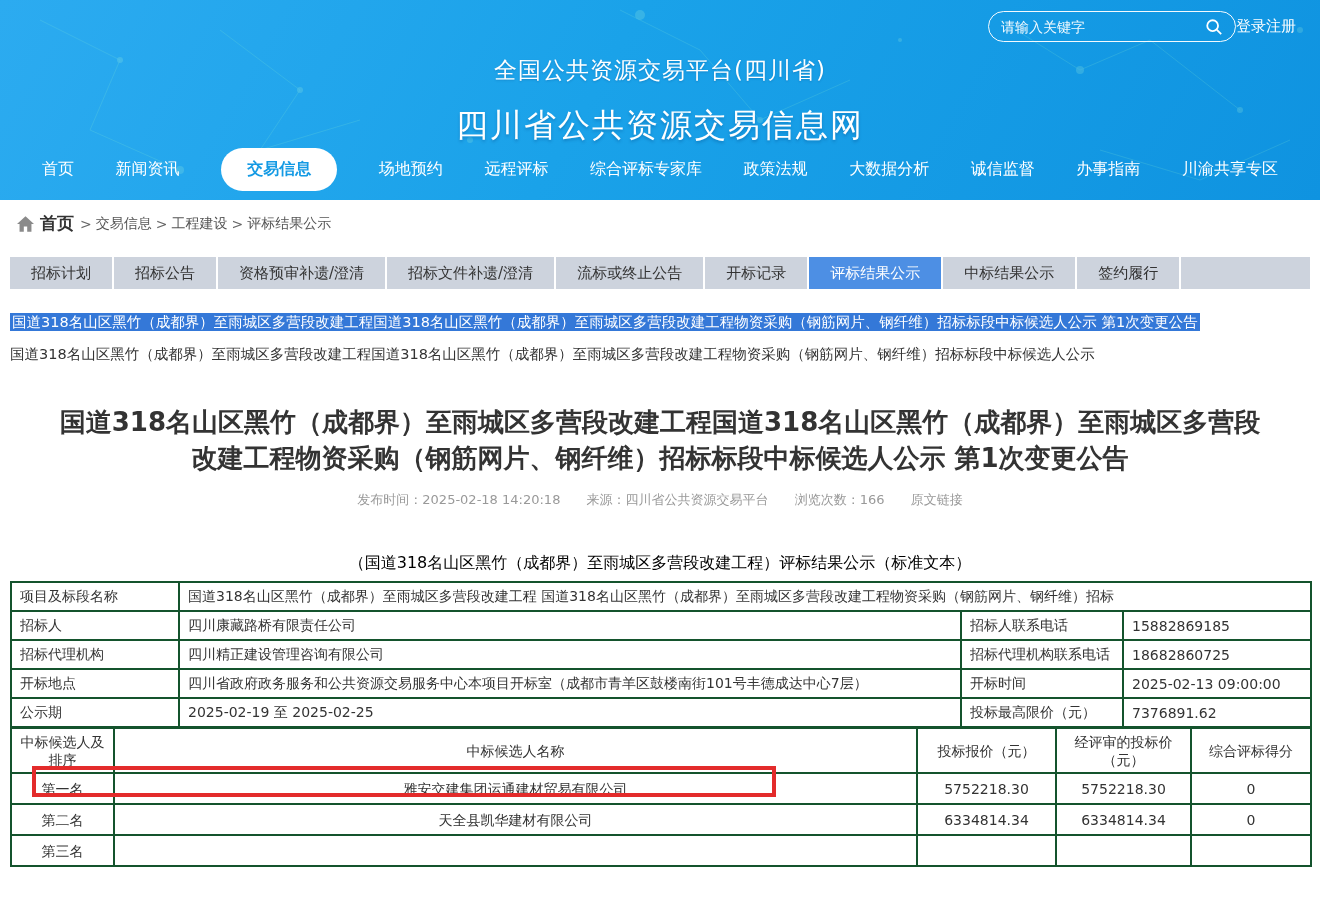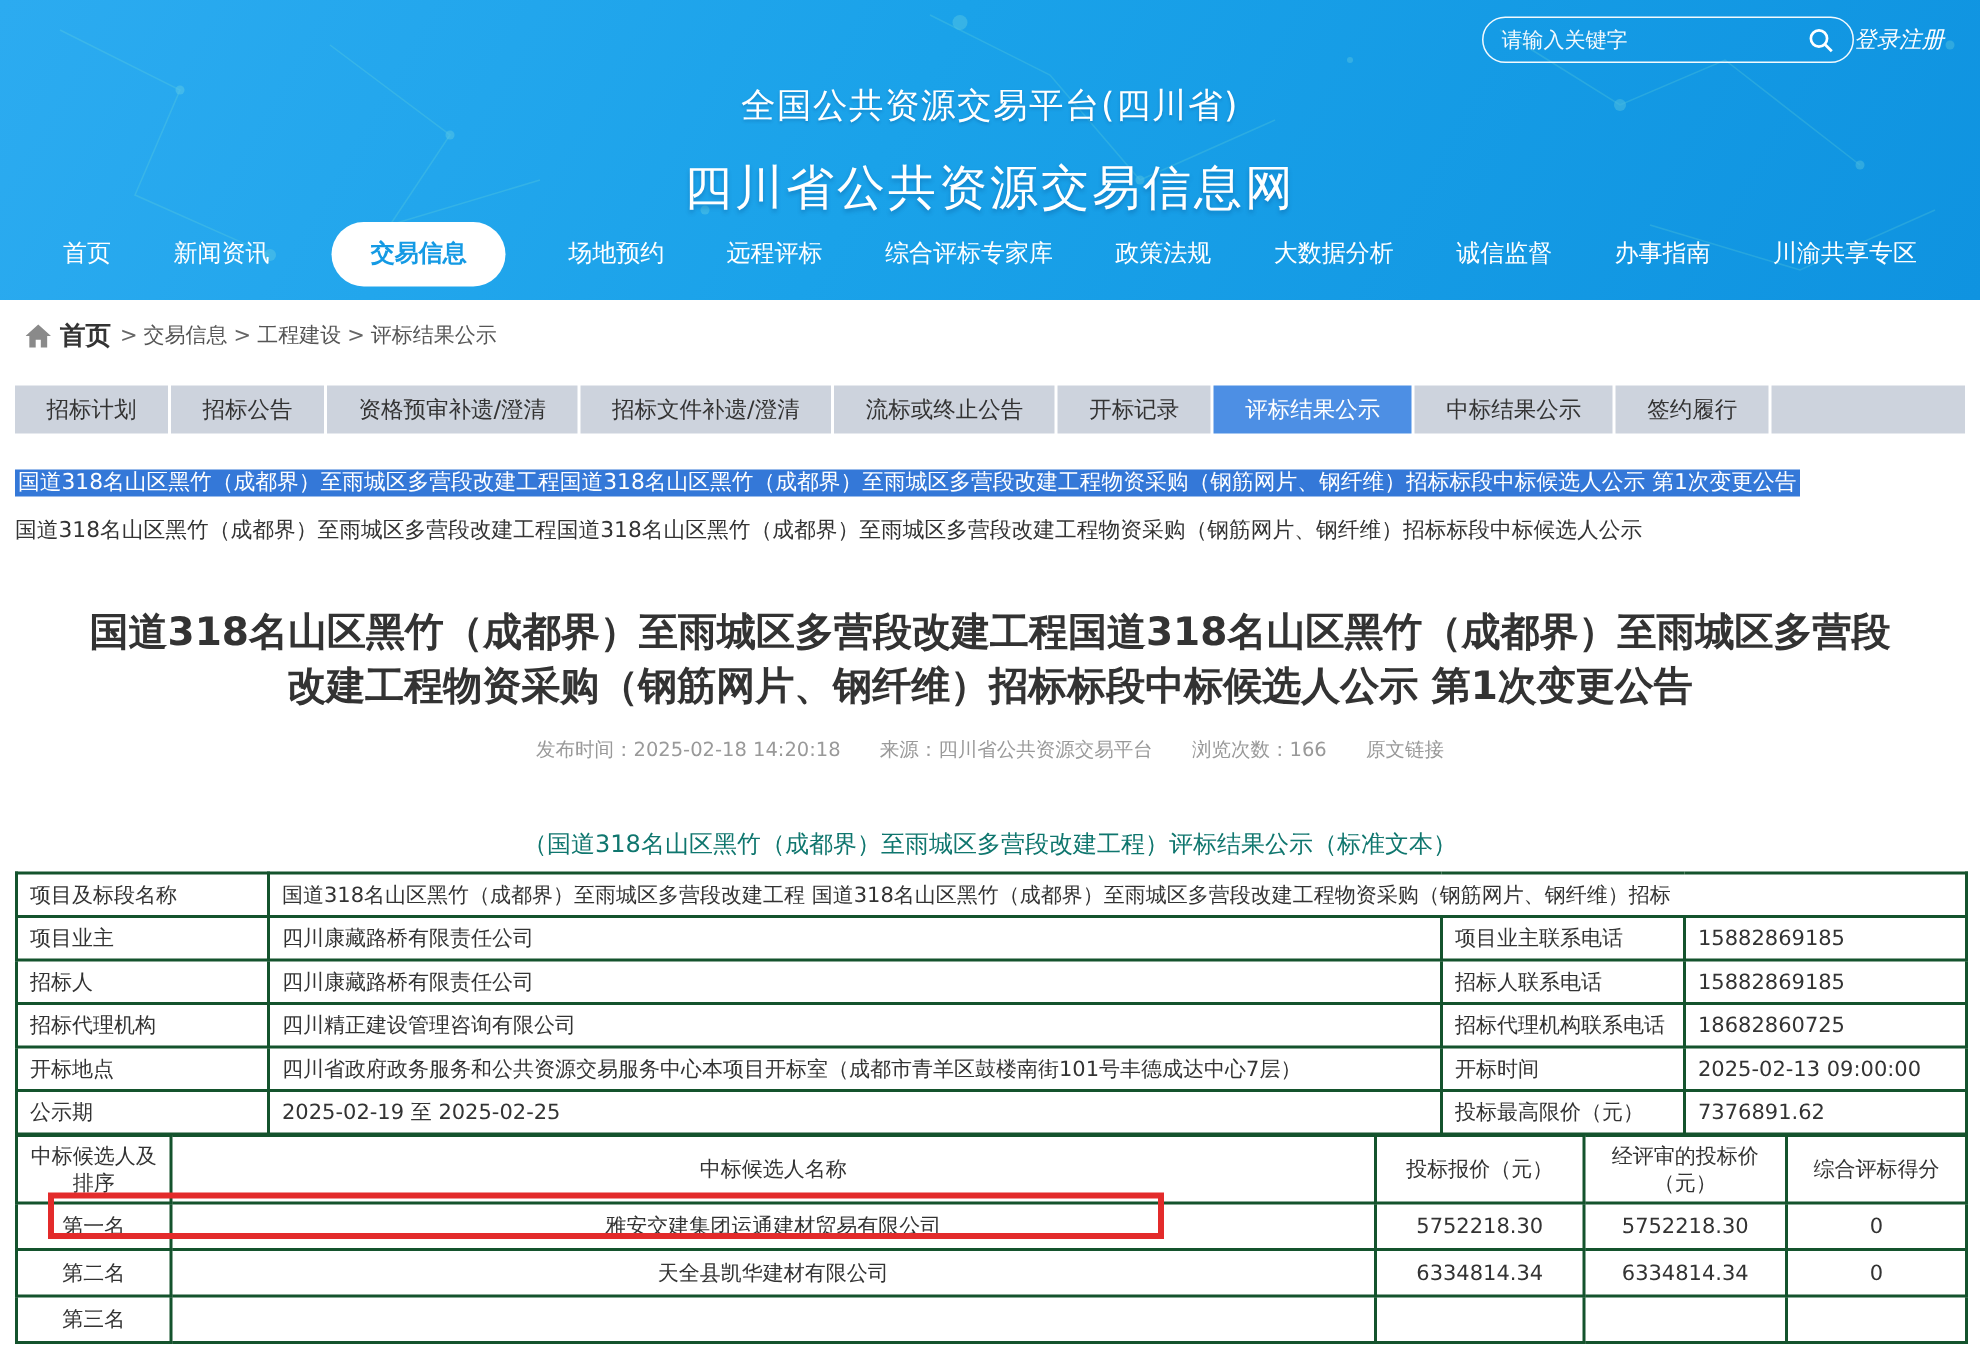--- a/index.html
+++ b/index.html
@@ -10,21 +10,21 @@
   .site-header { position:relative; height:200px; overflow:hidden;
     background:linear-gradient(120deg,#2cabf0 0%, #1aa2e9 45%, #0f93e0 100%); }
   .deco-svg { position:absolute; inset:0; width:100%; height:100%; opacity:.35; }
 
   .topbar { position:absolute; top:11px; right:24px; display:flex; align-items:center; z-index:3; }
   .search-box { width:248px; height:31px; border:1px solid rgba(255,255,255,.95);
     border-radius:16px; display:flex; align-items:center; padding:0 12px; }
   .search-box input { flex:1; background:transparent; border:none; outline:none;
     color:#fff; font-size:14px; font-family:inherit; }
   .search-box input::placeholder { color:rgba(255,255,255,.95); }
-  .top-link { color:#fff; font-size:15px; cursor:pointer; text-decoration:none;font-style:italic; }
+  .top-link { color:#fff; font-size:15px; cursor:pointer; text-decoration:none; }
 
   .site-titles { position:absolute; top:55px; left:0; right:0; text-align:center; color:#fff; z-index:2; }
   .super-title { font-size:23px; letter-spacing:1px; text-shadow:0 1px 2px rgba(0,60,120,.25); }
   .main-title  { font-size:32px; font-weight:normal; margin-top:18px; letter-spacing:2px;
     text-shadow:0 2px 3px rgba(0,60,120,.3); }
 
   .nav { position:absolute; bottom:2px; left:0; right:0; height:58px; display:flex;
     align-items:center; justify-content:space-between; padding:0 42px; z-index:2; }
   .nav-item { color:#fff; font-size:16px; cursor:pointer; white-space:nowrap; }
   .nav-item.active { background:#fff; color:#149ae4; font-weight:bold;
@@ -46,21 +46,21 @@
   
   .list { margin:23px 10px 0; font-size:14.5px; line-height:20px; }
   .list-selected { display:inline; background:#3478d8; color:#fff; padding:1px 2px; cursor:pointer; }
   .list-plain { margin-top:12px; color:#333; cursor:pointer; }
 
   
   .article-title { margin:40px 14px 0; text-align:center; font-size:26px; font-weight:bold;
     color:#333; line-height:36px; }
   .meta { margin-top:15px; text-align:center; color:#999; font-size:13px; }
   .meta span { margin:0 11px; }
-  .table-caption { margin-top:44px; text-align:center; font-size:16px; color:#0f766e; }
+  .table-caption { margin-top:44px; text-align:center; font-size:16px; color:#000000; }
 
   
   .tables { margin:7px 10px 0; }
   table { border-collapse:collapse; width:1300px; table-layout:fixed; }
   td { border:2px solid #14532d; font-size:14px; color:#333; padding:2px 8px;
     height:29px; overflow:hidden; white-space:nowrap; }
   .cand-wrap { position:relative; }
   .cand-table td { text-align:center; white-space:normal; line-height:18px; }
   .cand-table .hdr td { height:45px; }
   .cand-table .row td { height:31px; }
@@ -179,26 +179,20 @@
         <col style="width:782px">
         <col style="width:162px">
         <col style="width:188px">
       </colgroup>
     <tbody>
         <tr>
       <td>项目及标段名称</td>
       <td colspan="3">国道318名山区黑竹（成都界）至雨城区多营段改建工程 国道318名山区黑竹（成都界）至雨城区多营段改建工程物资采购（钢筋网片、钢纤维）招标</td>
     </tr>
     <tr>
-      <td>项目业主</td>
-      <td>四川康藏路桥有限责任公司</td>
-      <td>项目业主联系电话</td>
-      <td>15882869185</td>
-    </tr>
-    <tr>
       <td>招标人</td>
       <td>四川康藏路桥有限责任公司</td>
       <td>招标人联系电话</td>
       <td>15882869185</td>
     </tr>
     <tr>
       <td>招标代理机构</td>
       <td>四川精正建设管理咨询有限公司</td>
       <td>招标代理机构联系电话</td>
       <td>18682860725</td>

